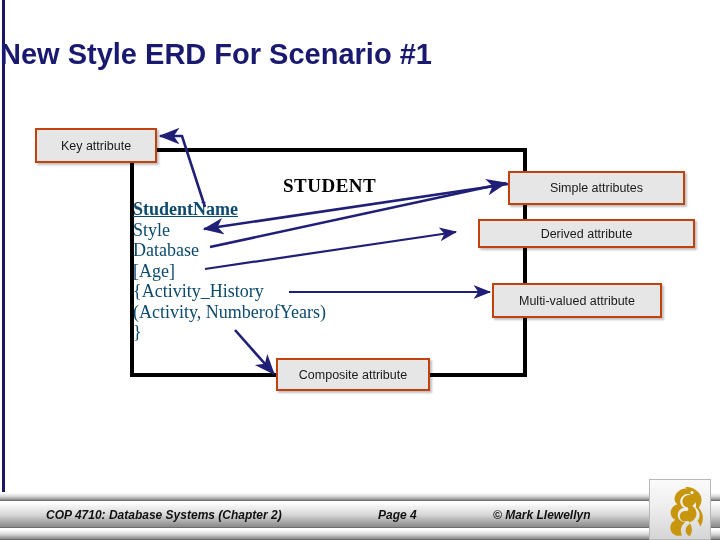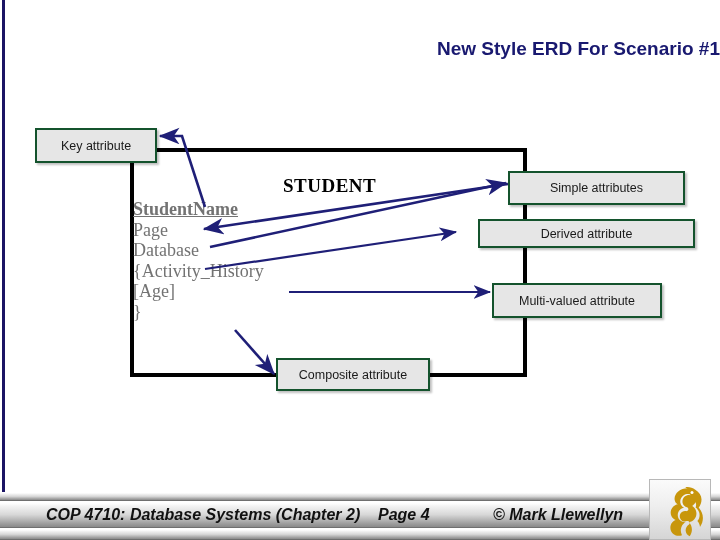--- a/index.html
+++ b/index.html
@@ -24,23 +24,23 @@
     top: 0px;
     width: 3px;
     height: 492px;
     background: #1b1464;
   }
   #title {
     position: absolute;
     left: 0;
     top: 38px;
     width: 720px;
-    text-align: right;
-    font-family: "Liberation Sans", sans-serif;
-    font-size: 19px;
+    text-align: left;
+    font-family: "Liberation Sans", sans-serif;
+    font-size: 29px;
     font-weight: bold;
     color: #191970;
     letter-spacing: 0px;
     white-space: nowrap;
   }
 
   
   #erd {
     position: absolute;
     left: 0;
@@ -69,35 +69,35 @@
     color: #000000;
     letter-spacing: 0.5px;
     text-align: right;
   }
   #attr-list {
     position: absolute;
     left: 133px;
     top: 199px;
     font-family: "Liberation Serif", serif;
     font-size: 18px;
-    color: #737373;
+    color: #0c4a6e;
     line-height: 20.5px;
     white-space: nowrap;
   }
   #attr-list .attr { display: block; }
   #attr-list .key {
     font-weight: bold;
     text-decoration: underline;
   }
 
   
   .callout {
     position: absolute;
     background: #e6e6e6;
-    border: 2px solid #14532d;
+    border: 2px solid #c2410c;
     box-sizing: border-box;
     font-family: "Liberation Sans", sans-serif;
     font-size: 12.5px;
     color: #1a1a1a;
     display: flex;
     align-items: center;
     justify-content: center;
     white-space: nowrap;
     box-shadow: 2px 2px 2px rgba(0,0,0,0.25);
   }
@@ -127,21 +127,21 @@
     border-bottom: 1px solid #6f6f6f;
     box-sizing: border-box;
   }
   #bar-top    { top: 2px;  height: 9px; }
   #bar-main   { top: 12px; height: 26px; }
   #bar-bottom { top: 39px; height: 11px; }
 
   .foot-text {
     position: absolute;
     font-family: "Liberation Sans", sans-serif;
-    font-size: 16px;
+    font-size: 12px;
     font-weight: bold;
     font-style: italic;
     color: #111111;
     white-space: nowrap;
     line-height: 26px;
   }
   #foot-course { left: 46px;  top: 12px; }
   #foot-page   { left: 378px; top: 12px; }
   #foot-copy   { left: 493px; top: 12px; }
 
@@ -167,24 +167,25 @@
   <div id="title">New Style ERD For Scenario #1</div>
 
   <div id="erd">
 
     <div id="entity-box"></div>
 
     <div id="entity-title">STUDENT</div>
 
     <div id="attr-list">
       <span class="attr key">StudentName</span>
-      <span class="attr">Page</span>
+      <span class="attr">Style</span>
       <span class="attr">Database</span>
+      <span class="attr">[Age]</span>
       <span class="attr">{Activity_History</span>
-      <span class="attr">[Age]</span>
+      <span class="attr">(Activity, NumberofYears)</span>
       <span class="attr">}</span>
     </div>
 
     <svg id="arrows" viewBox="0 0 720 470">
       <defs>
         <marker id="ah" markerWidth="9" markerHeight="9" refX="7.5" refY="3.2" orient="auto" markerUnits="strokeWidth">
           <path d="M0,0 L8,3.2 L0,6.4 L2.2,3.2 z" fill="#1f1f77"></path>
         </marker>
       </defs>
 

